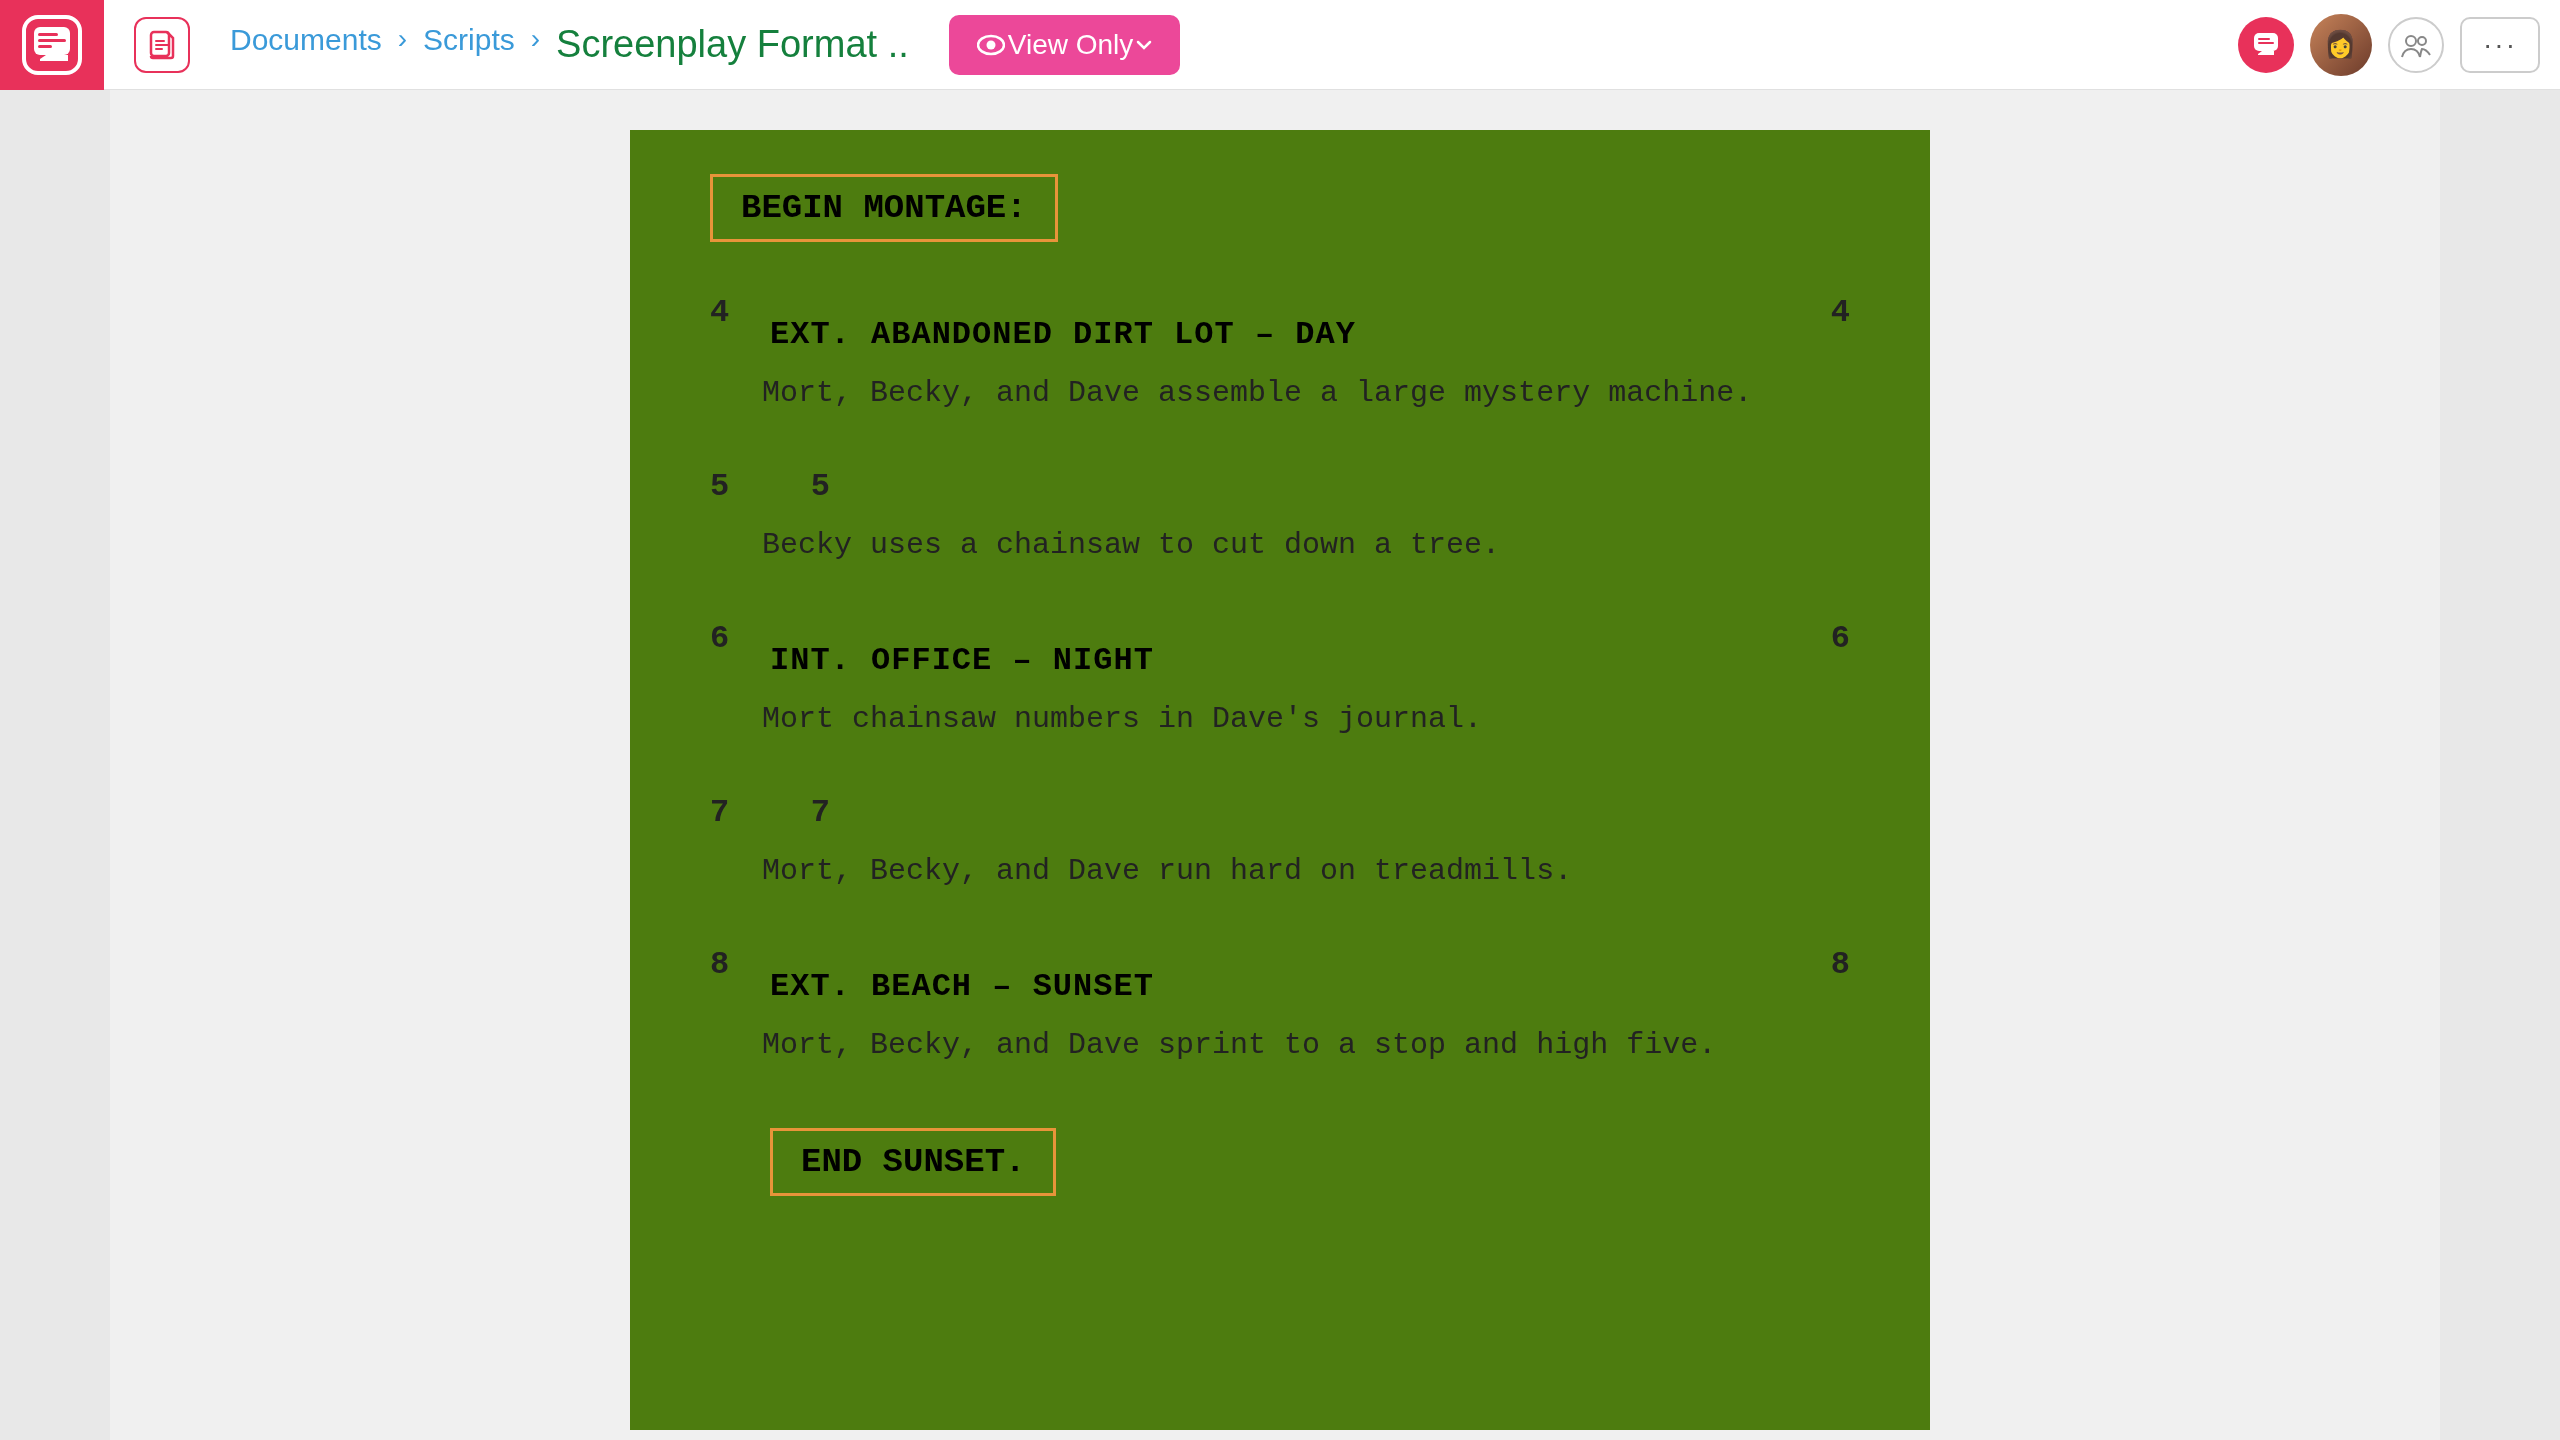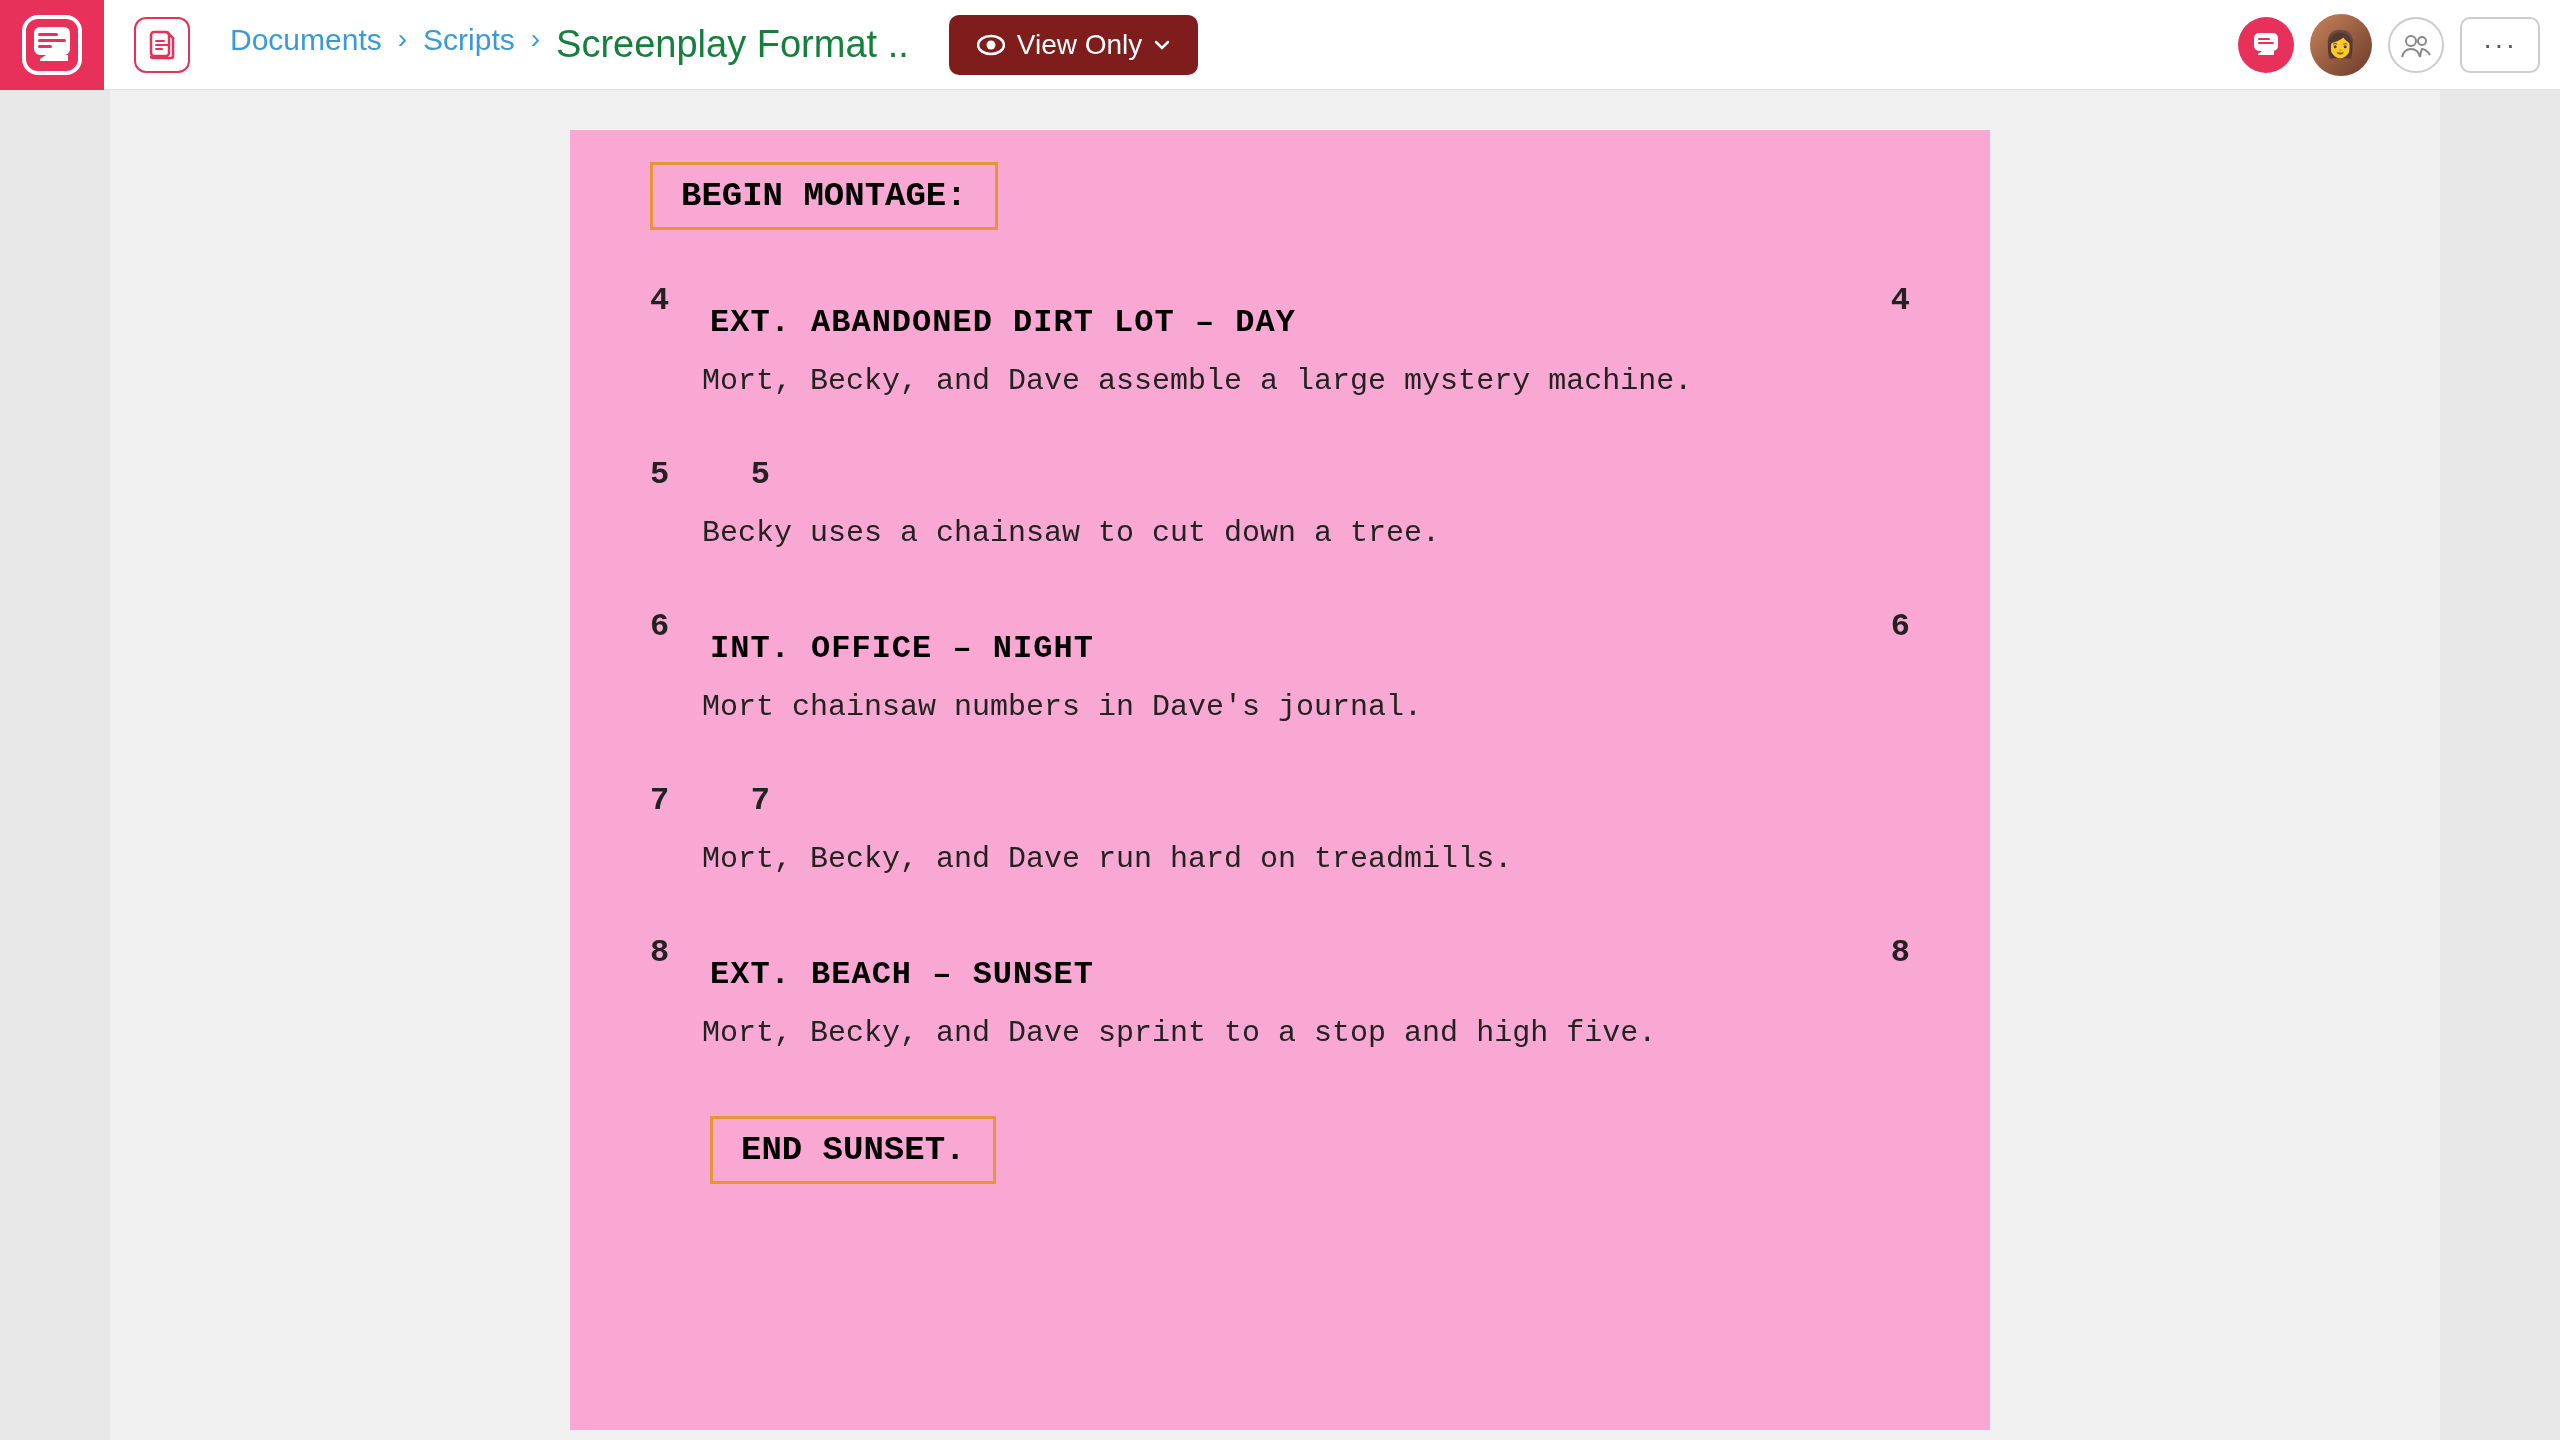--- a/index.html
+++ b/index.html
@@ -80,30 +80,30 @@
       margin: 0 6px;
     }
 
     .nav-current {
       color: #15803d;
       font-size: 38px;
     }
 
     .view-only-btn {
       margin-left: 40px;
-      background: #7f1d1d;
+      background: #ec4899;
       color: white;
       border: none;
       border-radius: 10px;
       padding: 14px 28px;
       font-size: 28px;
       font-family: Arial, sans-serif;
       display: flex;
       align-items: center;
-      gap: 12px;
+      gap: 3px;
       cursor: pointer;
     }
 
     .header-right {
       margin-left: auto;
       display: flex;
       align-items: center;
       gap: 16px;
     }
 
@@ -155,24 +155,24 @@
 
     
     .main {
       margin-top: 90px;
       background: #f0f0f0;
       min-height: calc(1440px - 90px);
       padding: 40px 0;
     }
 
     .screenplay-page {
-      background: #f9a8d4;
-      width: 1420px;
+      background: #4d7c0f;
+      width: 1300px;
       margin: 0 auto;
-      padding: 32px 80px 80px 80px;
+      padding: 44px 80px 80px 80px;
       min-height: 1300px;
     }
 
     
     .montage-box {
       display: inline-block;
       border: 3px solid #e8943a;
       padding: 12px 28px;
       font-size: 34px;
       font-weight: bold;

